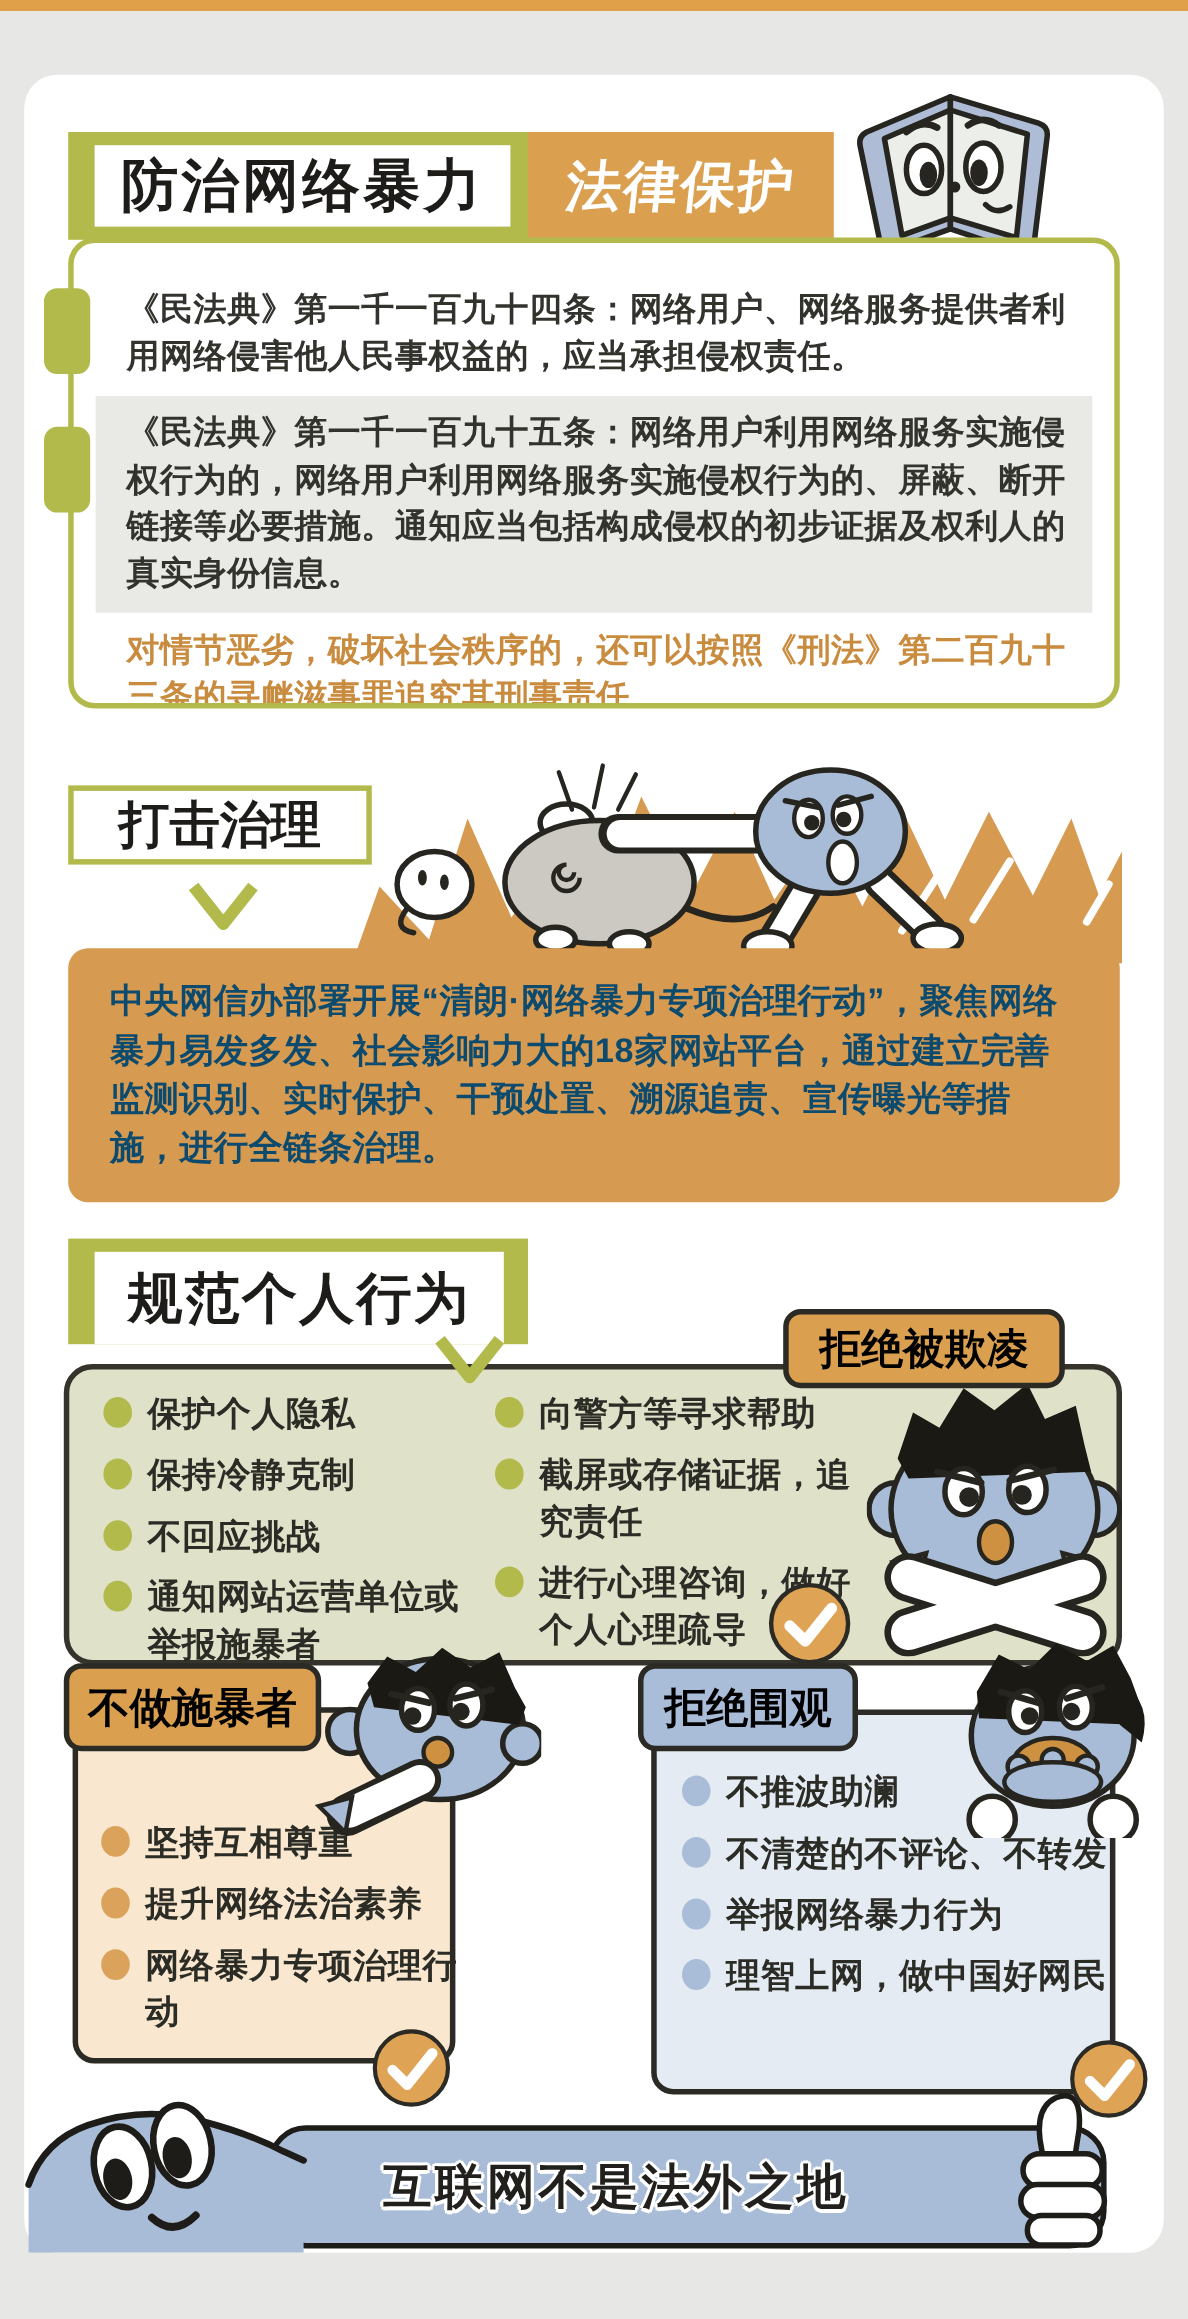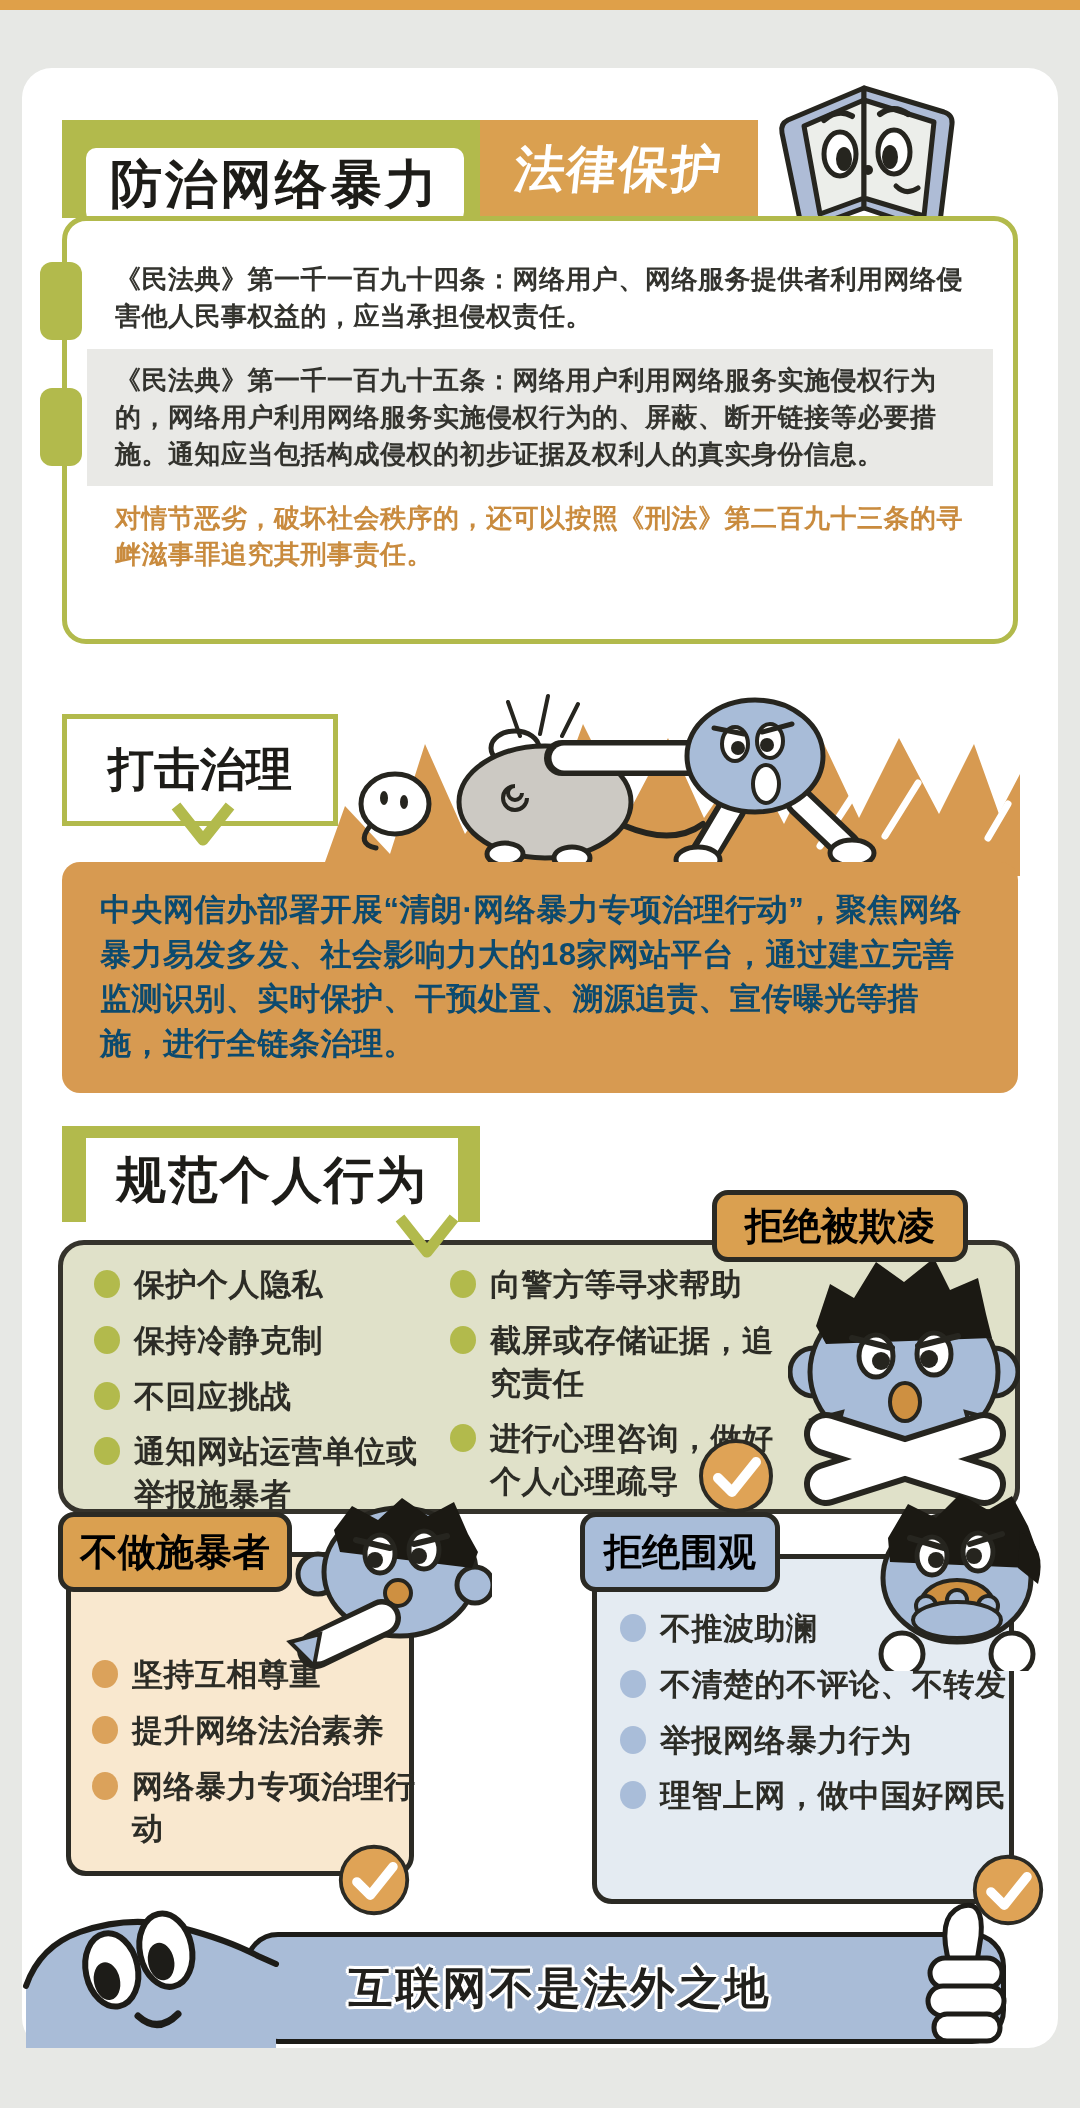--- a/index.html
+++ b/index.html
@@ -7,39 +7,39 @@
         font-family:"Liberation Sans","DejaVu Sans",sans-serif;color:#2f2f2a;}
   .abs{position:absolute;}
   
   .topbar{left:0;top:0;width:1080px;height:10px;background:#dfa049;}
   .card{left:22px;top:68px;width:1036px;height:1980px;background:#ffffff;border-radius:30px;}
   
   .band{background:#b2ba4c;}
   .band1{left:62px;top:120px;width:418px;height:98px;}
   .titlebox{background:#fff;display:flex;align-items:center;justify-content:center;
             font-weight:900;color:#1d1c18;}
-  .titlebox1{left:86px;top:148px;width:378px;height:74px;font-size:52px;letter-spacing:3px;border-radius:10px;}
+  .titlebox1{left:86px;top:132px;width:378px;height:74px;font-size:52px;letter-spacing:3px;}
   .ribbon{left:480px;top:120px;width:278px;height:98px;background:#daa050;display:flex;
           align-items:center;justify-content:center;font-size:50px;font-weight:900;color:#fff;
           letter-spacing:2px;transform-origin:center;}
   .ribbon span{display:inline-block;transform:skewX(-6deg);}
   .ribbon-tail{left:640px;top:216px;width:0;height:0;border-left:32px solid transparent;
                border-right:32px solid transparent;border-top:38px solid #daa050;}
   
   .legalbox{left:62px;top:216px;width:956px;height:428px;background:#fff;
             border:5px solid #b2ba4c;border-radius:24px;box-sizing:border-box;
             padding:40px 36px 0 48px;overflow:hidden;z-index:1;}
-  .lp{font-size:26px;line-height:1.42;font-weight:700;color:#33332e;margin:0 0 14px 0;letter-spacing:0.5px;}
+  .lp{font-size:30px;line-height:1.42;font-weight:700;color:#33332e;margin:0 0 14px 0;letter-spacing:0.5px;}
   .lp b{font-weight:900;}
   .graypara{background:#e9e9e6;margin:0 -16px 14px -28px;padding:13px 18px 13px 28px;}
   .lp3{color:#c98b3e;font-weight:800;margin-bottom:0;}
   .tab{left:40px;width:42px;height:78px;background:#b2ba4c;border-radius:12px;z-index:2;}
   .tab1{top:262px;} .tab2{top:388px;}
   
-  .titlebox2{left:62px;top:714px;width:276px;height:112px;background:#fff;
+  .titlebox2{left:62px;top:714px;width:276px;height:72px;background:#fff;
              border:5px solid #b2ba4c;box-sizing:border-box;display:flex;align-items:center;
              justify-content:center;font-size:46px;font-weight:900;z-index:2;}
   .chev{z-index:2;}
   .strikebox{left:62px;top:862px;width:956px;background:#d79a51;border-radius:18px;
              box-sizing:border-box;padding:26px 38px;color:#0c4a6e;font-size:31px;
              line-height:1.44;font-weight:600;letter-spacing:0.5px;z-index:1;}
   .strikebox b{font-weight:900;}
   .illus{z-index:0;}
   
   .band3{left:62px;top:1126px;width:418px;height:96px;}

